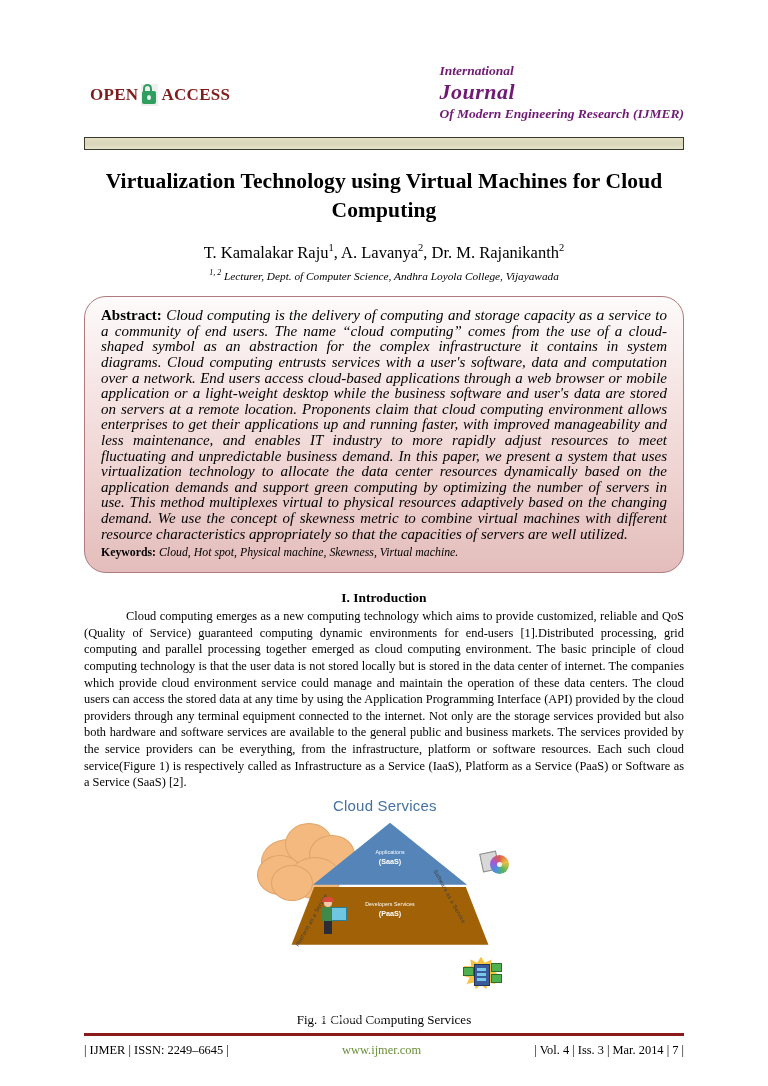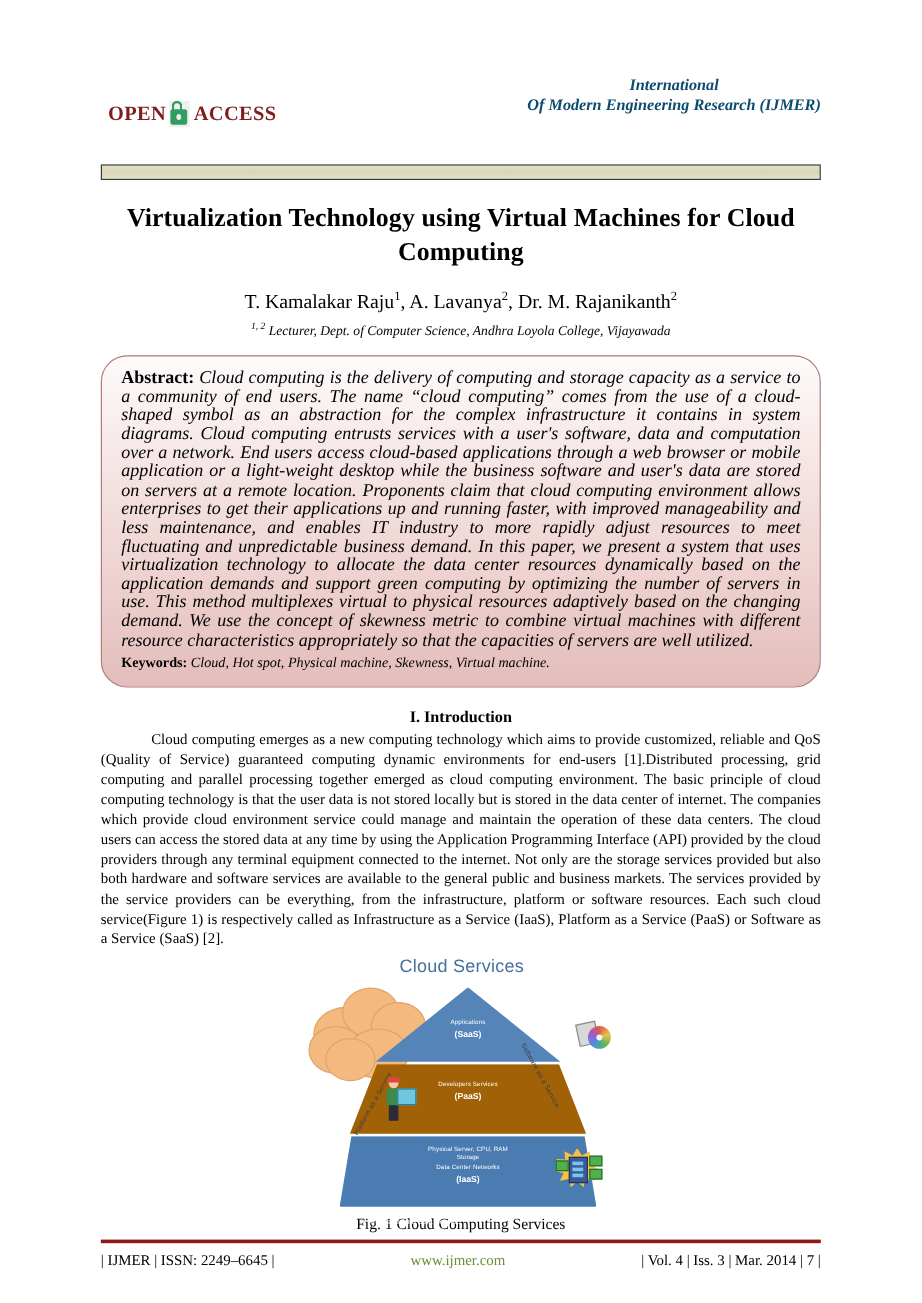--- a/index.html
+++ b/index.html
@@ -78,22 +78,22 @@
     width: 4px;
     height: 5px;
     background: #efefef;
     border-radius: 50%;
   }
 
   .journal-block {
     position: absolute;
     right: 0;
     top: 0;
-    text-align: center;
-    color: #0c4a6e;
+    text-align: left;
+    color: #701a75;
     font-family: "Liberation Serif", serif;
     font-style: italic;
     font-weight: 700;
   }
   .j-international { font-size: 13.5px; line-height: 17px; }
   .j-journal { font-size: 22px; line-height: 26px; letter-spacing: 0.5px; }
   .j-subtitle { font-size: 13.5px; line-height: 18px; }
 
   .header-bar {
     margin-top: 3px;
@@ -381,20 +381,21 @@
       <span class="oa-word">OPEN</span>
       <span class="oa-lock">
         <span class="shackle"></span>
         <span class="body"></span>
         <span class="keyhole"></span>
       </span>
       <span class="oa-word">ACCESS</span>
     </div>
     <div class="journal-block">
       <div class="j-international">International</div>
+      <div class="j-journal">Journal</div>
       <div class="j-subtitle">Of Modern Engineering Research (IJMER)</div>
     </div>
   </div>
   <div class="header-bar"></div>
 
   <div class="title">Virtualization Technology using Virtual Machines for Cloud Computing</div>
 
   <div class="authors"><span>T. Kamalakar Raju</span><sup>1</sup><span>, A. Lavanya</span><sup>2</sup><span>, Dr. M. Rajanikanth</span><sup>2</sup></div>
 
   <div class="affil"><sup>1, 2</sup> <span>Lecturer, Dept. of Computer Science, Andhra Loyola College, Vijayawada</span></div>
@@ -426,26 +427,20 @@
         <div class="tier tier-saas">
           <div class="tier-line">Applications</div>
           <div class="tier-acr">(SaaS)</div>
         </div>
 
         <div class="tier tier-paas">
           <div class="tier-line">Developers Services</div>
           <div class="tier-acr">(PaaS)</div>
         </div>
 
-        <div class="tier tier-iaas">
-          <div class="tier-line">Physical Server, CPU, RAM</div>
-          <div class="tier-line">Storage</div>
-          <div class="tier-line">Data Center Networks</div>
-          <div class="tier-acr">(IaaS)</div>
-        </div>
 
         <div class="side-label label-paas">Platform as a Service</div>
         <div class="side-label label-saas">Software as a Service</div>
         <div class="label-iaas">Infrastructure as a Service</div>
 
         <div class="disc-icon">
           <span class="sheet"></span>
           <span class="cd"></span>
           <span class="cd-hole"></span>
         </div>

